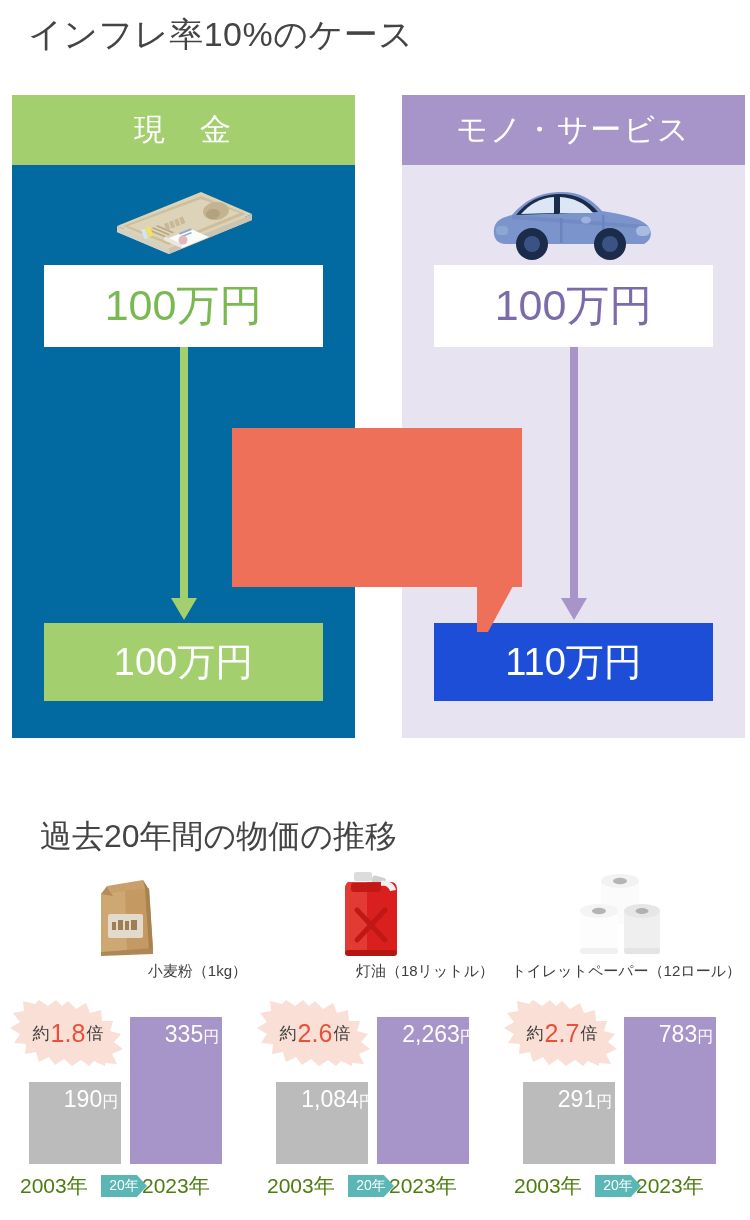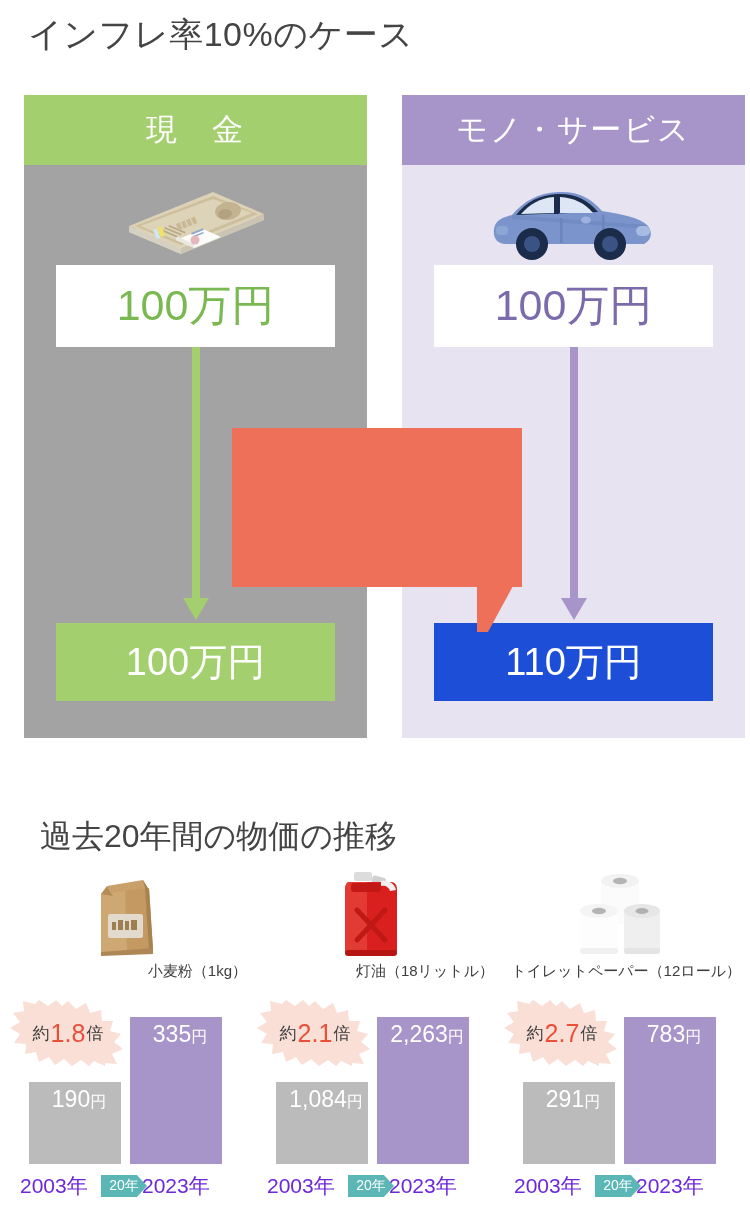--- a/index.html
+++ b/index.html
@@ -34,21 +34,21 @@
     top: 95px;
     width: 750px;
     height: 645px;
   }
   .card {
     position: absolute;
     top: 0;
     width: 343px;
     height: 643px;
   }
-  .card.cash  { left: 24px;  background: #a3a3a3; }
+  .card.cash  { left: 12px;  background: #0369a1; }
   .card.goods { left: 402px; background: #e7e3f1; }
 
   .card-header {
     position: absolute;
     left: 0; top: 0;
     width: 100%;
     height: 70px;
     display: flex;
     align-items: center;
     justify-content: center;
@@ -215,21 +215,21 @@
   }
   .bar {
     position: absolute;
     bottom: 0;
     width: 92px;
   }
   .bar.old { left: 27px;  background: #bbbbbb; }
   .bar.new { left: 128px; background: #a795c9; }
   .bar-value {
     position: absolute;
-    left: 4px;
+    left: 16px;
     top: 4px;
     width: 100%;
     text-align: center;
     color: #ffffff;
     font-size: 23px;
     white-space: nowrap;
   }
   .bar-value .yen { font-size: 16px; }
 
   
@@ -263,21 +263,21 @@
     position: absolute;
     left: 0;
     top: 302px;
     width: 100%;
     height: 34px;
   }
   .axis-year {
     position: absolute;
     top: 4px;
     font-size: 21px;
-    color: #6d28d9;
+    color: #4d7c0f;
     white-space: nowrap;
   }
   .axis-year.old { left: 18px; }
   .axis-year.new { left: 140px; }
   .span-badge {
     position: absolute;
     left: 99px;
     top: 7px;
     width: 46px;
     height: 22px;
@@ -452,21 +452,21 @@
     </div>
     <div class="bar new" style="height:147px">
       <div class="bar-value"><span>2,263</span><span class="yen">円</span></div>
     </div>
     <div class="burst">
       <svg width="120" height="66" viewBox="0 0 120 66" xmlns="http://www.w3.org/2000/svg">
         <polygon fill="#fadfd6" points="60,1 68,9 78,3 82,13 93,10 94,21 105,21 102,31 113,34 106,42 115,49 104,54 109,64 97,63 97,66 86,61 81,66 73,60 64,66 56,59 47,65 41,57 31,62 28,52 17,54 18,44 6,43 12,34 2,28 12,22 5,13 16,11 15,1 27,4 31,0 40,6 48,0 54,6"></polygon>
       </svg>
       <div class="burst-text">
         <span>約</span>
-          <span class="mult">2.1</span>
+          <span class="mult">2.6</span>
           <span>倍</span>
       </div>
     </div>
   </div>
 
   <div class="axis">
     <div class="axis-year old">2003年</div>
     <div class="span-badge">20年</div>
     <div class="axis-year new">2023年</div>
   </div>

